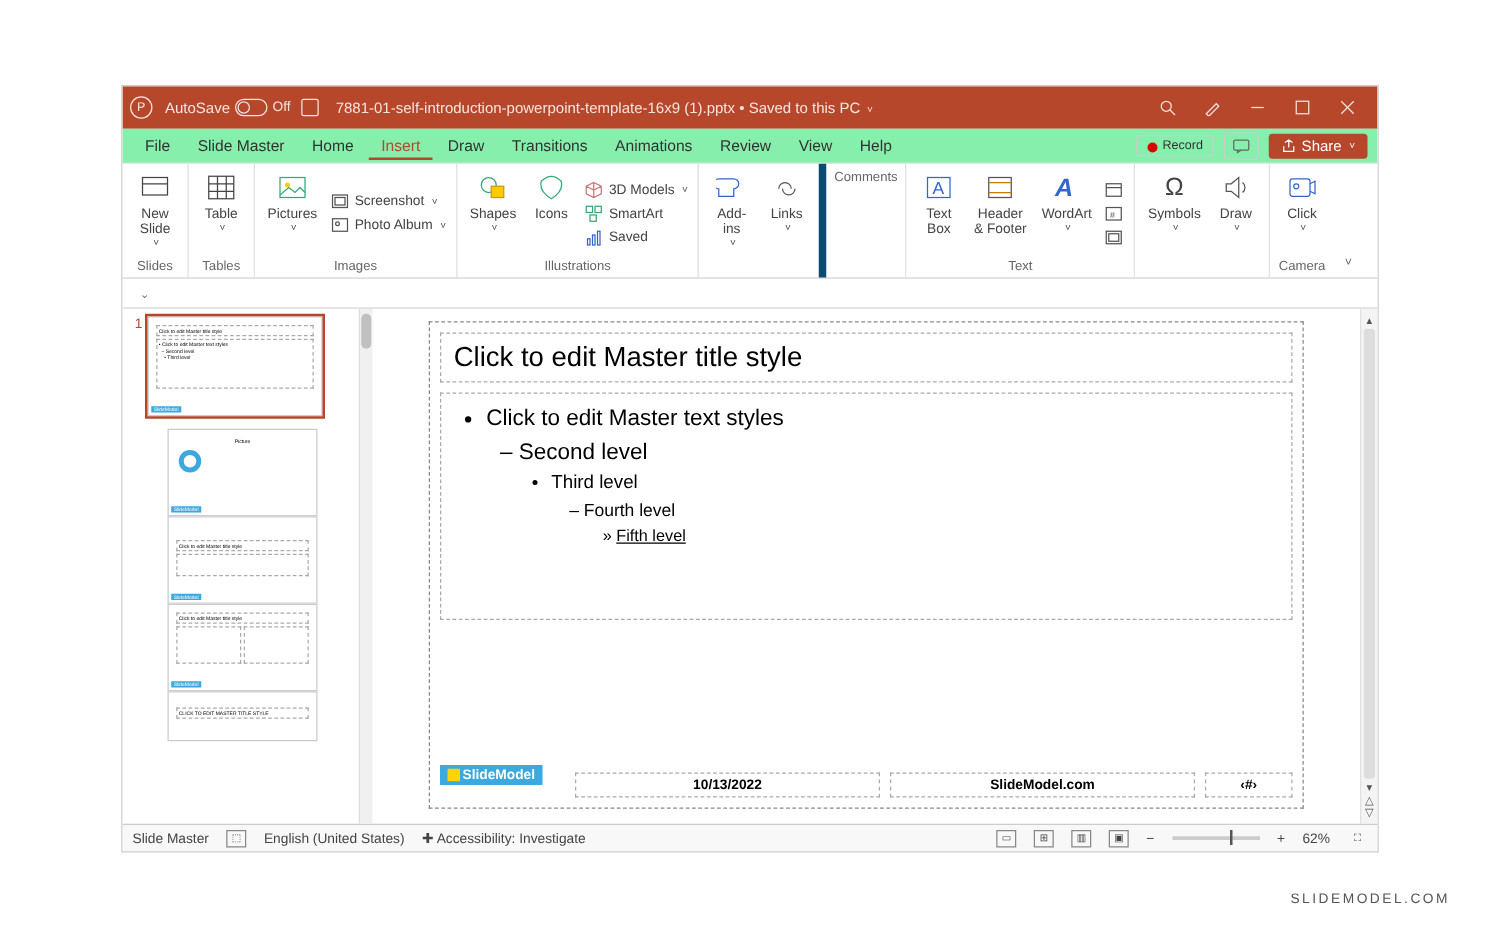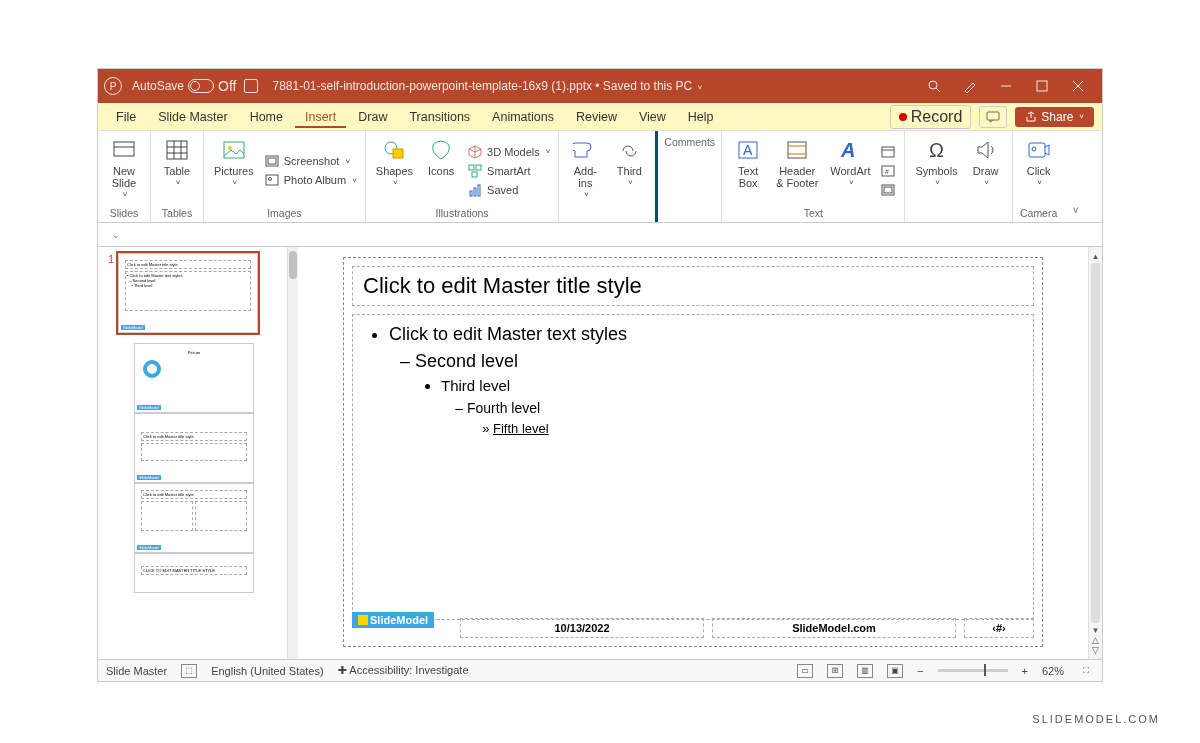--- a/index.html
+++ b/index.html
@@ -10,25 +10,25 @@
   .titlebar .circle-icon { width: 18px; height: 18px; border: 1px solid #fff; border-radius: 50%; display: flex; align-items: center; justify-content: center; font-size: 10px; margin-right: 10px; opacity: .85; }
   .titlebar .autosave { display: flex; align-items: center; gap: 4px; margin-right: 8px; opacity: .85; }
   .toggle { width: 26px; height: 14px; border: 1px solid #fff; border-radius: 7px; position: relative; }
   .toggle::after { content: ""; position: absolute; width: 8px; height: 8px; border: 1px solid #fff; border-radius: 50%; top: 1px; left: 1px; }
   .save-icon { width: 14px; height: 14px; border: 1px solid #fff; border-radius: 2px; position: relative; opacity: .85; margin-right: 14px; }
   .filename { opacity: .85; }
   .titlebar .spacer { flex: 1; }
   .title-btn { width: 36px; height: 34px; display: flex; align-items: center; justify-content: center; opacity: .85; cursor: pointer; }
   .title-btn svg { stroke: #fff; fill: none; }
   
-  .menubar { height: 28px; background: #fef9c3; display: flex; align-items: center; padding: 0 8px; font-size: 12.5px; color: #333; border-bottom: 1px solid #e0e0e0; gap: 2px; }
+  .menubar { height: 28px; background: #86efac; display: flex; align-items: center; padding: 0 8px; font-size: 12.5px; color: #333; border-bottom: 1px solid #e0e0e0; gap: 2px; }
   .menu-item { padding: 4px 10px; cursor: pointer; }
   .menu-item.active { border-bottom: 2px solid #B7472A; color: #B7472A; padding-bottom: 2px; }
   .menubar .spacer { flex: 1; }
-  .record-btn { display: flex; align-items: center; gap: 4px; border: 1px solid #ccc; border-radius: 3px; padding: 2px 8px; cursor: pointer; font-size: 16px; }
+  .record-btn { display: flex; align-items: flex-end; gap: 4px; border: 1px solid #ccc; border-radius: 3px; padding: 2px 8px; cursor: pointer; font-size: 10px; }
   .record-dot { width: 8px; height: 8px; background: #d00; border-radius: 50%; }
   .comment-btn { width: 28px; height: 22px; border: 1px solid #ccc; border-radius: 3px; margin-left: 6px; display: flex; align-items: center; justify-content: center; cursor: pointer; }
   .share-btn { background: #B7472A; color: #fff; border-radius: 3px; padding: 3px 10px; margin-left: 6px; display: flex; align-items: center; gap: 4px; cursor: pointer; font-size: 12px; }
   
   .ribbon { height: 92px; background: #fff; border-bottom: 1px solid #ccc; display: flex; font-size: 11px; color: #444; }
   .rgroup { border-right: 1px solid #e0e0e0; display: flex; flex-direction: column; padding: 4px 6px 0 6px; }
   .rgroup .tools { display: flex; gap: 4px; flex: 1; }
   .rgroup .label { text-align: center; font-size: 10.5px; color: #666; padding: 1px 0 3px 0; }
   .bigbtn { display: flex; flex-direction: column; align-items: center; gap: 2px; padding: 2px 4px; cursor: pointer; line-height: 1.1; text-align: center; min-width: 40px; }
   .bigbtn.dim { color: #aaa; }
@@ -50,21 +50,21 @@
   .thumb.child { margin-left: 30px; width: 120px; height: 70px; }
   .thumb .tag { position: absolute; bottom: 2px; left: 2px; background: #3ba9e0; color: #fff; font-size: 4px; padding: 0 2px; }
   .thumb-badge { position: absolute; top: 16px; left: 8px; width: 18px; height: 18px; border: 4px solid #3ba9e0; border-radius: 50%; }
   .vscroll { width: 10px; background: #f0f0f0; position: relative; }
   .vscroll::after { content: ""; position: absolute; top: 4px; left: 1px; width: 8px; height: 28px; background: #c0c0c0; border-radius: 4px; }
   .canvas-wrap { flex: 1; display: flex; overflow: hidden; }
   .canvas-scroll-area { flex: 1; overflow: auto; padding: 10px 8px; background: #fff; }
   .slide { width: 700px; height: 390px; border: 1px dashed #888; background: #fff; padding: 8px; position: relative; margin: 0 auto; }
   .ph { border: 1px dashed #aaa; padding: 6px 10px; }
   .ph.title { font-size: 22px; margin-bottom: 8px; }
-  .ph.body { font-size: 18px; height: 306px; line-height: 1.5; }
+  .ph.body { font-size: 18px; height: 182px; line-height: 1.5; }
   .ph.body ul { list-style: disc; padding-left: 26px; }
   .ph.body ul ul { list-style: "– "; }
   .ph.body ul ul ul { list-style: disc; }
   .ph.body ul ul ul ul { list-style: "– "; }
   .ph.body ul ul ul ul ul { list-style: "» "; }
   .footer-row { display: flex; gap: 8px; position: absolute; bottom: 8px; left: 8px; right: 8px; }
   .fph { border: 1px dashed #aaa; flex: 1; font-size: 11px; text-align: center; padding: 3px 4px; font-weight: bold; margin-top: 16px; }
   .sm-badge { background: #3ba9e0; color: #fff; display: inline-flex; align-items: center; gap: 2px; padding: 2px 6px; font-size: 11px; margin-right: 6px; font-weight: bold; }
   .sm-badge .sq { width: 10px; height: 10px; background: #ffd400; display: inline-block; }
   .right-scroll { width: 14px; display: flex; flex-direction: column; justify-content: space-between; padding: 4px 0; background: #f4f4f4; border-left: 1px solid #e0e0e0; }
@@ -82,21 +82,21 @@
 </head>
 <body>
 
 <div class="frame">
 
   <div class="titlebar">
     <div class="circle-icon">P</div>
     <div class="autosave">
       <span>AutoSave</span>
       <span class="toggle"></span>
-      <span style="font-size:14px;">Off</span>
+      <span style="font-size:11px;">Off</span>
     </div>
     <div class="save-icon"></div>
     <span class="filename">
       <span>7881-01-self-introduction-powerpoint-template-16x9 (1).pptx</span> • <span>Saved to this PC</span> <span class="caret">˅</span>
     </span>
     <div class="spacer"></div>
     <div class="title-btn">
         <svg width="14" height="14">
           <circle cx="6" cy="6" r="4"></circle>
           <line x1="9" y1="9" x2="13" y2="13"></line>
@@ -280,39 +280,39 @@
                   <rect x="10" y="2" width="2" height="11"></rect>
                 </svg>
               </span>
               <span>Saved</span>
             </div>
         </div>
       </div>
       <div class="label">Illustrations</div>
     </div>
 
-    <div class="rgroup" style="border-right:3px solid #0c4a6e">
+    <div class="rgroup" style="border-right:6px solid #0c4a6e">
       <div class="tools">
         <div class="bigbtn">
             <div class="ico">
               <svg width="24" height="22" fill="none" stroke="#36c">
                 <path d="M6 4 h8 a4 4 0 0 1 0 8 v6 h-12 v-6 a4 4 0 0 1 0 -8 Z"></path>
               </svg>
             </div>
             <span style="white-space:pre-line">Add-
 ins</span>
             <span class="caret">˅</span>
           </div>
         <div class="bigbtn">
             <div class="ico">
               <svg width="24" height="22" fill="none" stroke="#555">
                 <path d="M6 12 a5 5 0 0 1 10 0 M9 12 a5 5 0 0 0 10 0"></path>
               </svg>
             </div>
-            <span>Third</span>
+            <span>Links</span>
             <span class="caret">˅</span>
           </div>
       </div>
       <div class="label">&nbsp;</div>
     </div>
 
     <div class="rgroup">
       <div class="label">Comments</div>
     </div>
 

